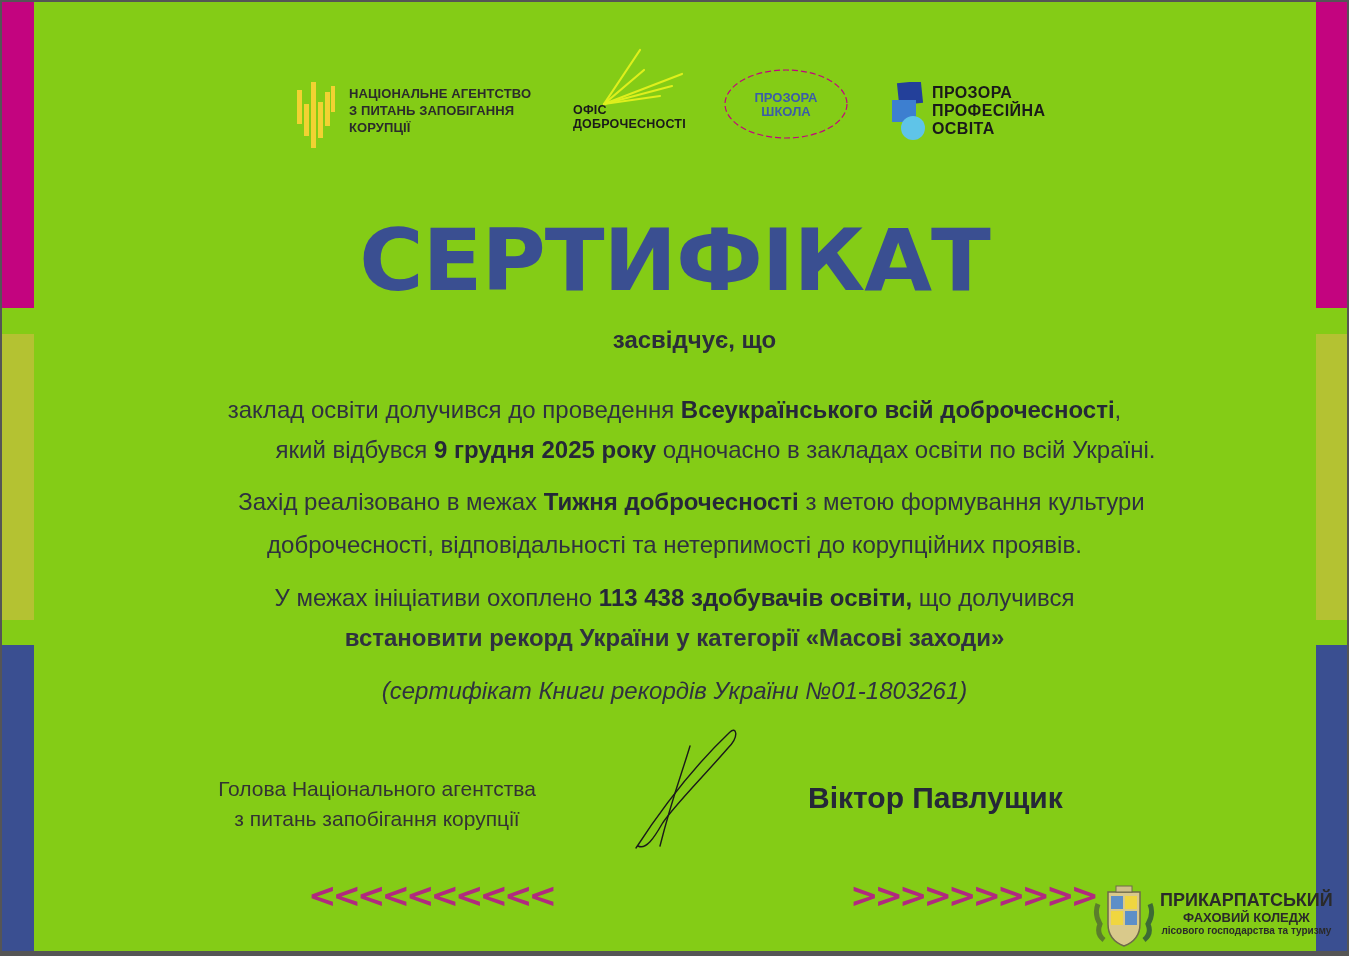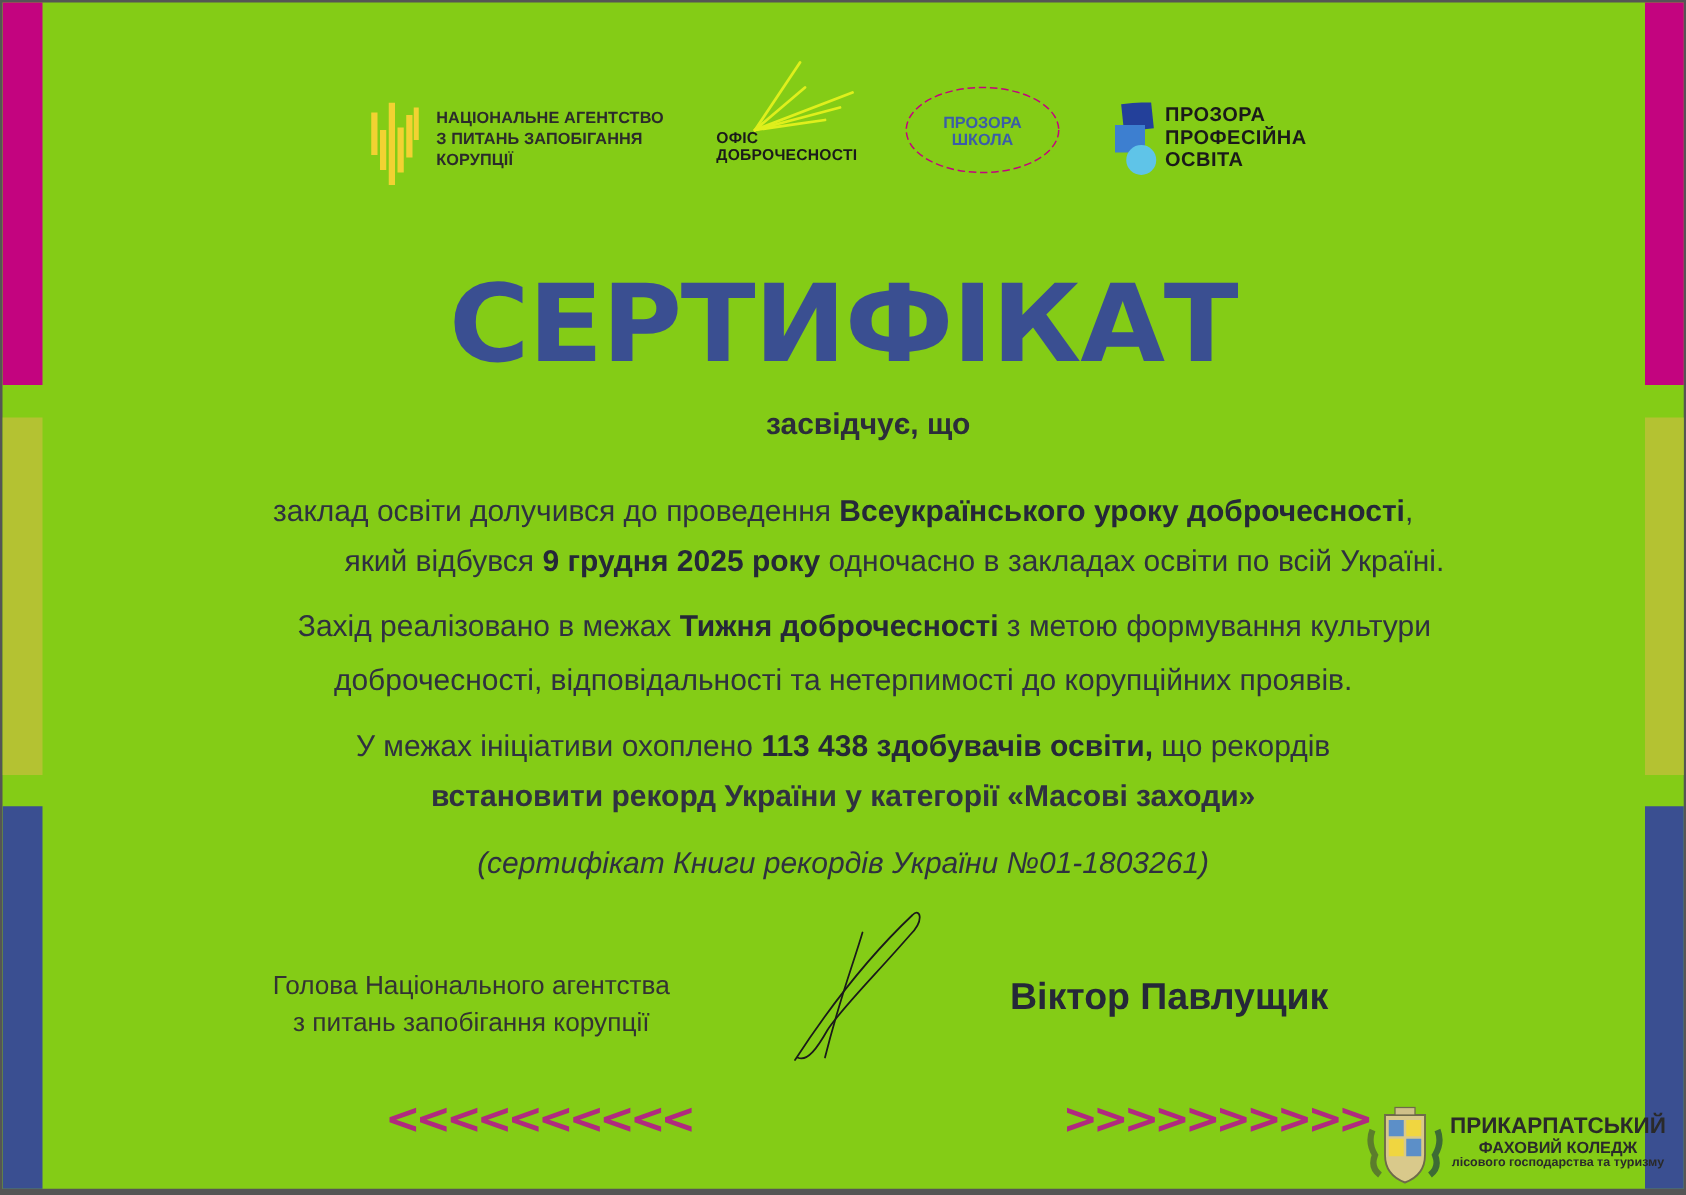--- a/index.html
+++ b/index.html
@@ -127,33 +127,33 @@
       <div>ПРОЗОРА</div>
       <div>ПРОФЕСІЙНА</div>
       <div>ОСВІТА</div>
     </div>
   </div>
 
   <div class="title">СЕРТИФІКАТ</div>
   <div class="subtitle">засвідчує, що</div>
 
   <div class="para" style="top:396px;">
-    <span>заклад освіти долучився до проведення </span><b>Всеукраїнського уроку доброчесності</b><span>,</span>
+    <span>заклад освіти долучився до проведення </span><b>Всеукраїнського всій доброчесності</b><span>,</span>
   </div>
   <div class="para" style="top:436px;padding-left:41px;">
     <span>який відбувся </span><b>9 грудня 2025 року</b><span> одночасно в закладах освіти по всій Україні.</span>
   </div>
 
   <div class="para" style="top:488px;padding-left:17px;">
     <span>Захід реалізовано в межах </span><b>Тижня доброчесності</b><span> з метою формування культури</span>
   </div>
   <div class="para" style="top:531px;">доброчесності, відповідальності та нетерпимості до корупційних проявів.</div>
 
   <div class="para" style="top:584px;">
-    <span>У межах ініціативи охоплено </span><b>113 438 здобувачів освіти,</b><span> що рекордів</span>
+    <span>У межах ініціативи охоплено </span><b>113 438 здобувачів освіти,</b><span> що долучився</span>
   </div>
   <div class="para" style="top:624px;font-weight:bold;">встановити рекорд України у категорії «Масові заходи»</div>
 
   <div class="para italic" style="top:677px;">(сертифікат Книги рекордів України №01-1803261)</div>
 
   <div class="role">
     <div>Голова Національного агентства</div>
     <div>з питань запобігання корупції</div>
   </div>
   <svg class="signature" viewBox="0 0 110 126">

